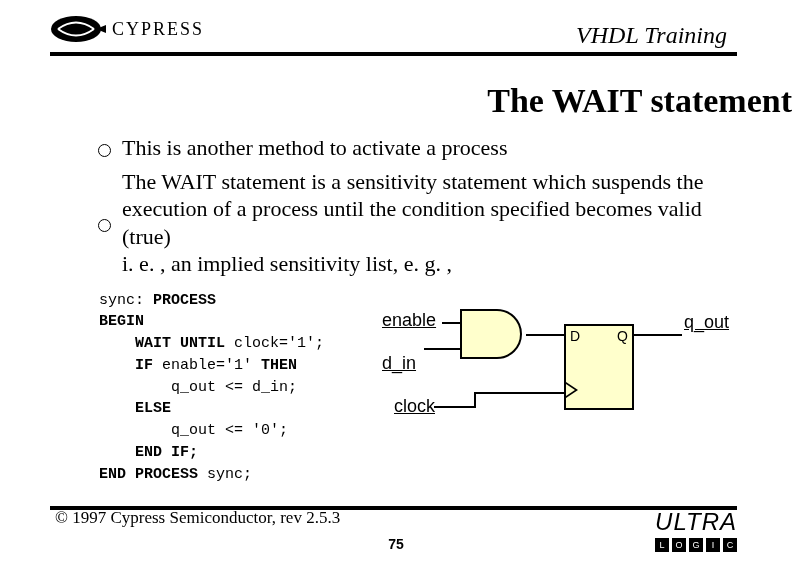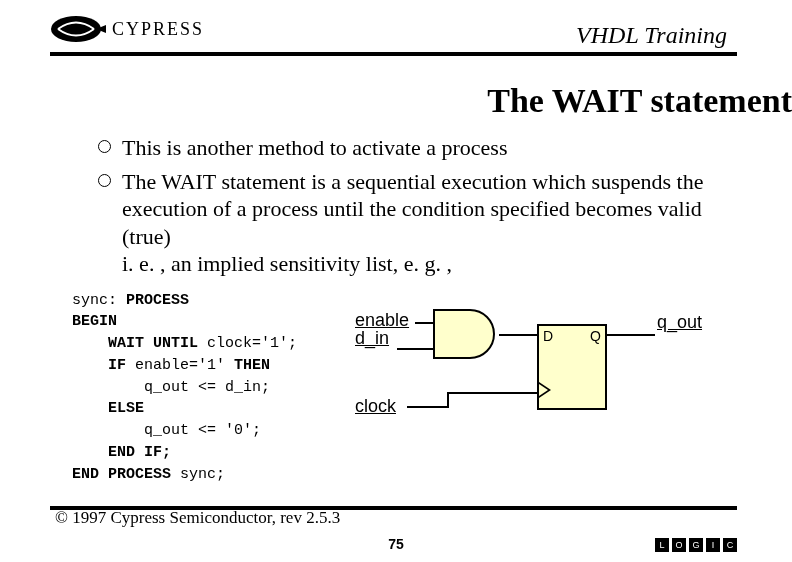--- a/index.html
+++ b/index.html
@@ -58,21 +58,21 @@
     font-weight: 600;
     text-align: right;
     margin: 22px 0 14px 220px;
   }
   .bullets {
     margin-left: 98px;
     margin-right: 60px;
   }
   .bullet {
     display: flex;
-    align-items: flex-start;
+    align-items: center;
     font-size: 22px;
     line-height: 1.25;
     margin-bottom: 6px;
   }
   .bullet .dot {
     width: 13px;
     height: 13px;
     border: 1.5px solid #000;
     border-radius: 50%;
     flex-shrink: 0;
@@ -82,41 +82,41 @@
   .bullet-text { flex: 1; }
   .content-row {
     display: flex;
     margin-top: 12px;
   }
   .code-block {
     font-family: "Courier New", monospace;
     font-size: 15px;
     line-height: 1.45;
     white-space: pre;
-    margin-left: 72px;
+    margin-left: 99px;
     width: 275px;
   }
   .code-block .kw { font-weight: bold; }
   .diagram {
     position: relative;
     width: 360px;
     height: 170px;
     margin-top: 10px;
   }
   .label {
     position: absolute;
     font-family: sans-serif;
     font-size: 18px;
     color: #000;
     text-decoration: underline;
     text-align: right;
   }
   .label.enable { left: 8px; top: 10px; }
-  .label.din    { left: 8px; top: 28px; }
-  .label.clock  { left: 8px; top: 96px; }
+  .label.din    { left: 8px; top: 53px; }
+  .label.clock  { left: 20px; top: 96px; }
   .label.qout   { left: 310px; top: 12px; }
   .and-gate {
     position: absolute;
     left: 85px;
     top: 8px;
     width: 70px;
     height: 52px;
   }
   .and-gate svg { width: 100%; height: 100%; }
   .flipflop {
@@ -225,21 +225,21 @@
 
 <h1 class="slide-title">The WAIT statement</h1>
 
 <div class="bullets">
   <div class="bullet">
     <div class="dot"></div>
     <div class="bullet-text">This is another method to activate a process</div>
   </div>
   <div class="bullet">
     <div class="dot"></div>
-    <div class="bullet-text" style="white-space:pre-line">The WAIT statement is a sequential execution which suspends the execution of a process until the condition specified becomes valid (true)
+    <div class="bullet-text" style="white-space:pre-line">The WAIT statement is a sensitivity statement which suspends the execution of a process until the condition specified becomes valid (true)
 i. e. , an implied sensitivity list, e. g. ,</div>
   </div>
 </div>
 
 <div class="content-row">
   <div class="code-block"><span>sync: </span><span class="kw">PROCESS</span>
 <span class="kw">BEGIN</span>
 <span class="kw">    WAIT UNTIL</span><span> clock='1';</span>
 <span class="kw">    IF</span><span> enable='1' </span><span class="kw">THEN</span>
 <span>        q_out &lt;= d_in;</span>
@@ -277,20 +277,21 @@
     <div class="wire h" style="left:100px; top:92px; width:90px;"></div>
 
     <div class="wire h" style="left:260px; top:34px; width:48px;"></div>
   </div>
 </div>
 
 <div class="footer-rule"></div>
 <div class="copyright">© 1997 Cypress Semiconductor, rev 2.5.3</div>
 <div class="page-num">75</div>
 <div class="ultra-logo">
+  <div class="ultra-text">ULTRA</div>
   <div class="ultra-boxes">
     <span>L</span>
     <span>O</span>
     <span>G</span>
     <span>I</span>
     <span>C</span>
   </div>
 </div>
 
 </body></html>

